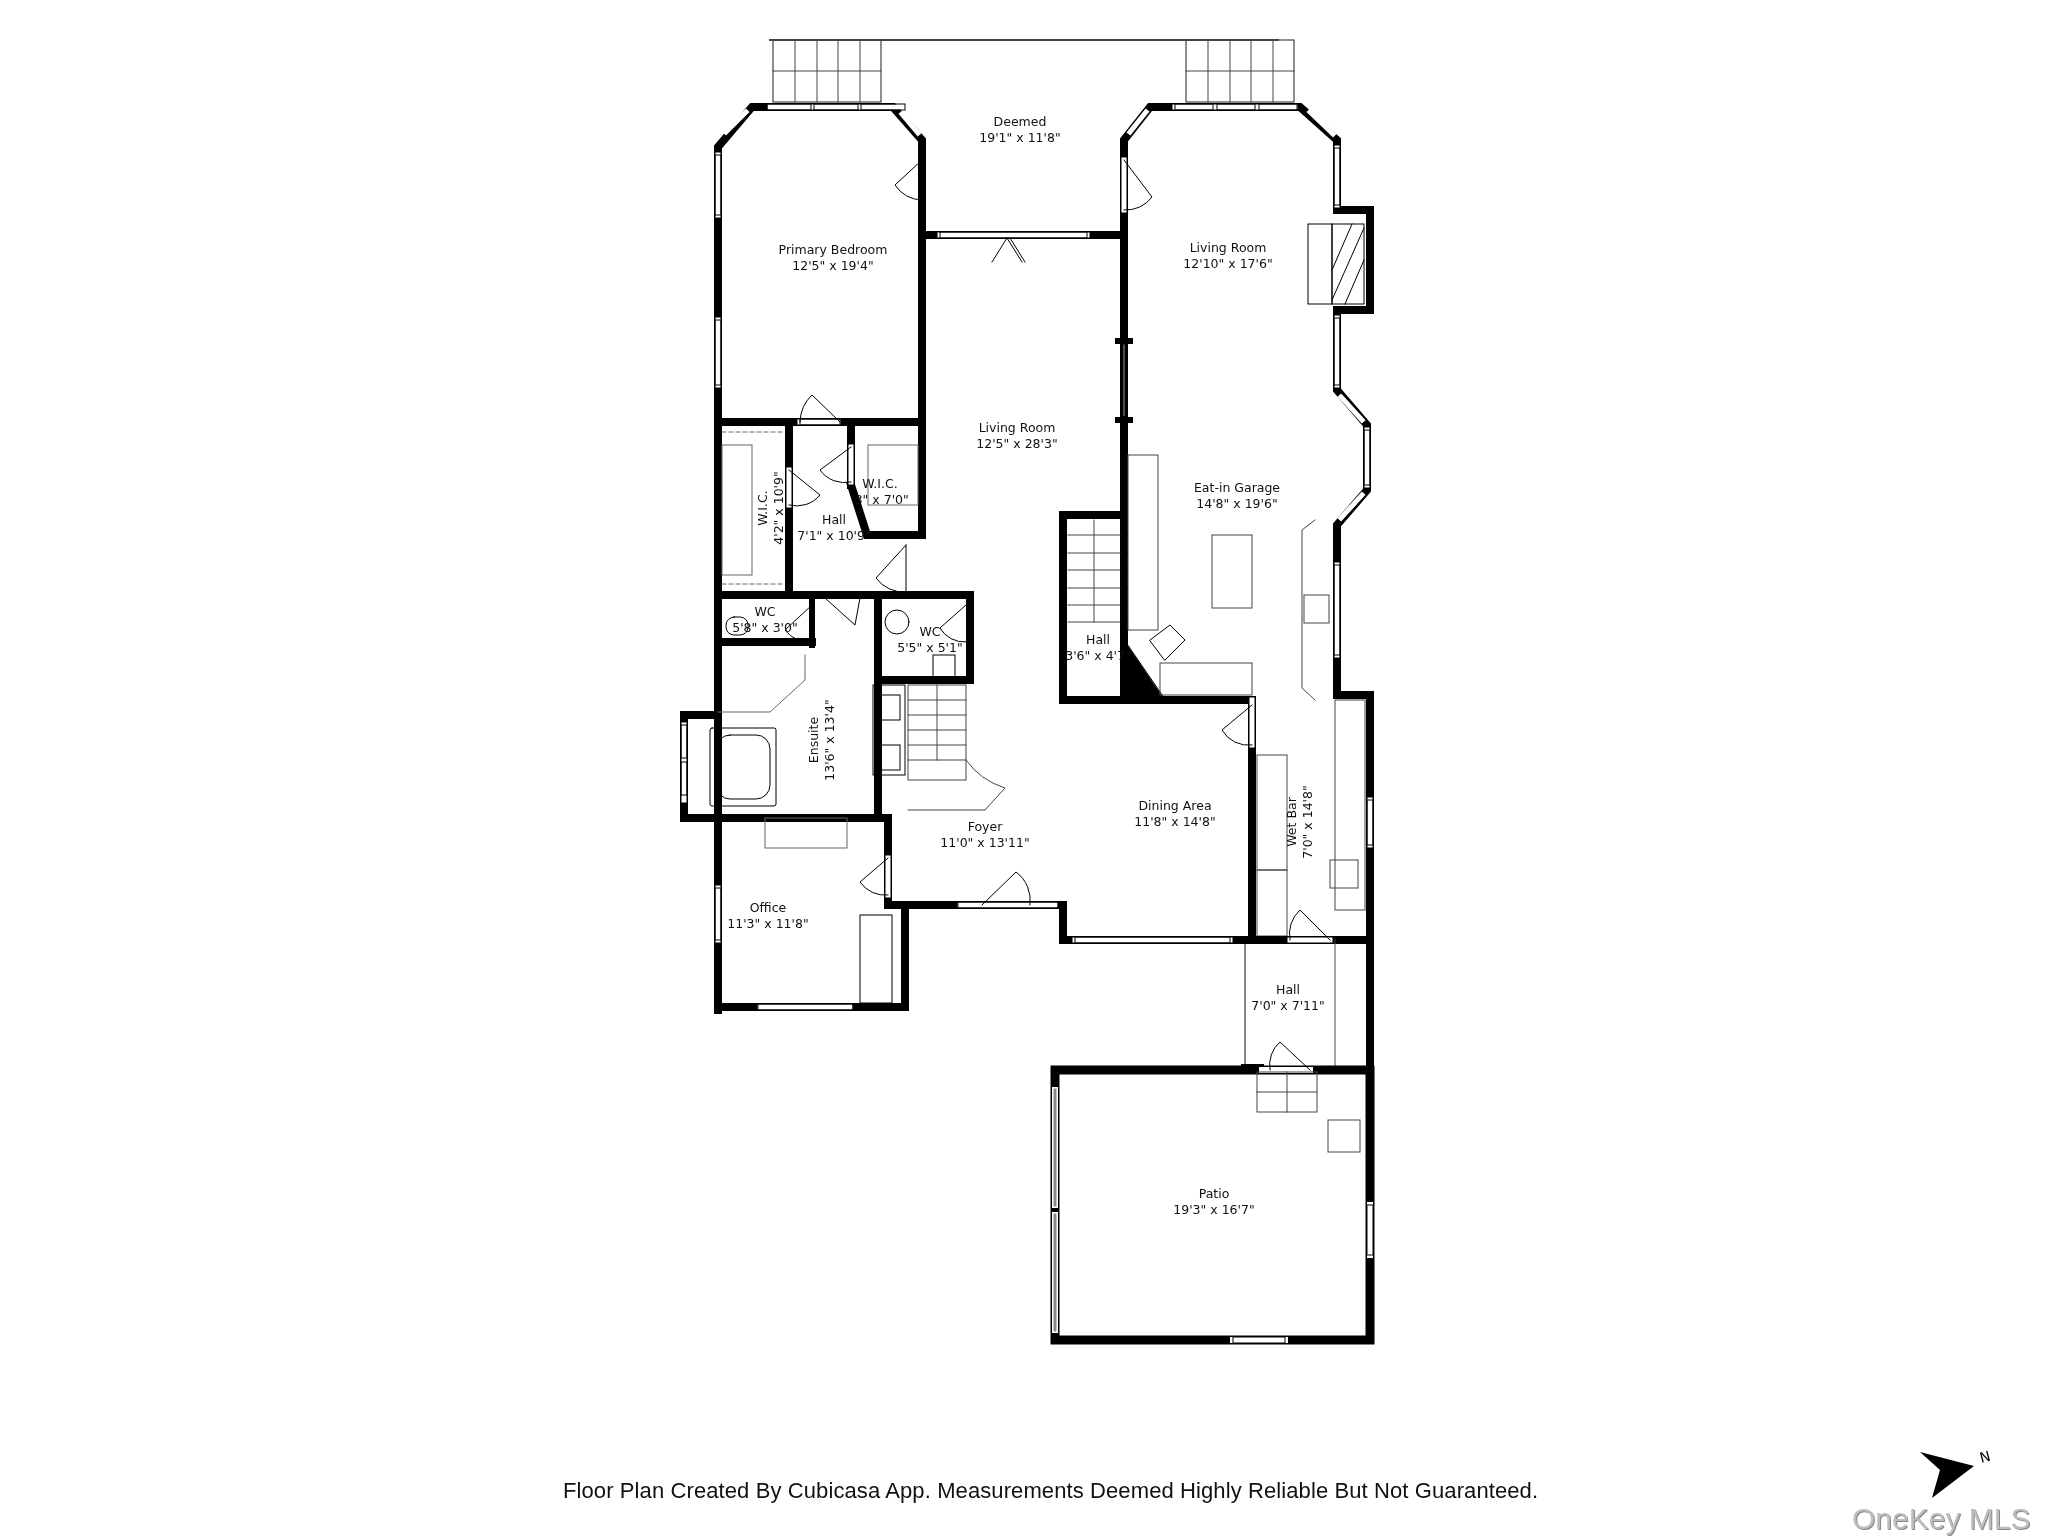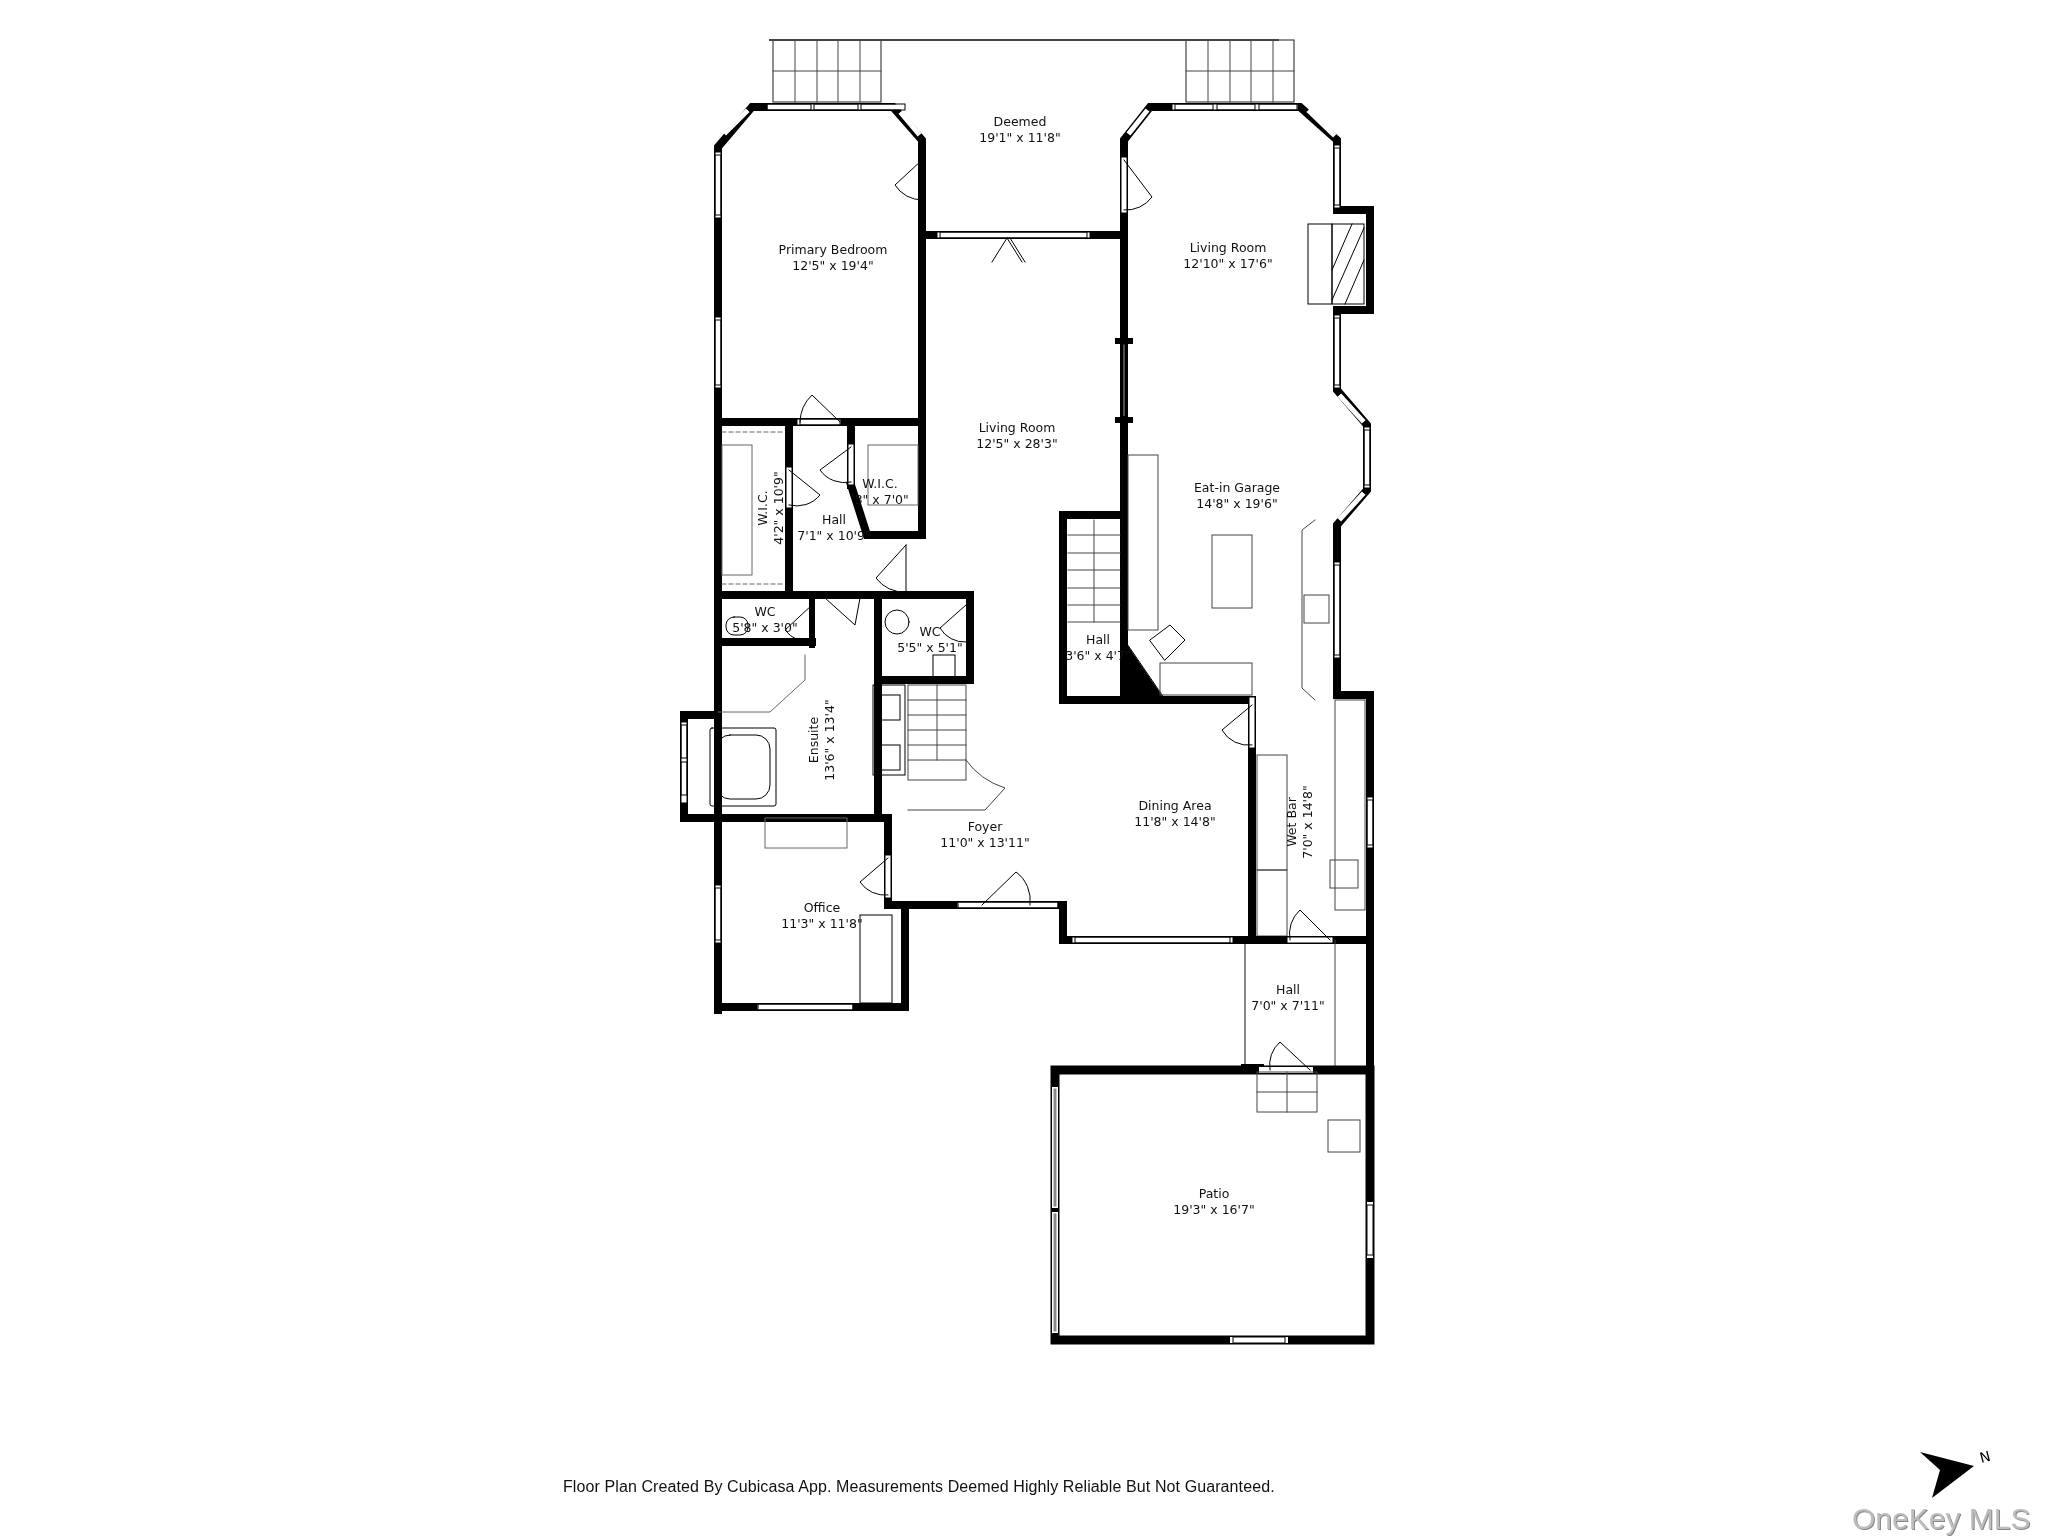--- a/index.html
+++ b/index.html
@@ -1,21 +1,21 @@
 <!DOCTYPE html>
 <html><head>
 <meta charset="utf-8">
 <style>
   html, body { margin:0; padding:0; background:#ffffff; }
   body { width:2048px; height:1536px; position:relative; overflow:hidden; font-family:"DejaVu Sans", sans-serif; color:#111; }
   #plan { position:absolute; left:0; top:0; width:2048px; height:1536px; }
   .lbl { position:absolute; text-align:center; font-size:12.5px; line-height:16px; color:#111; white-space:nowrap; transform:translate(-50%, -50%); }
   .lbl .nm, .lbl .dm { display:block; }
   .rot { transform:translate(-50%, -50%) rotate(-90deg); }
-  #footer-note { position:absolute; left:563px; top:1478px; font-family:"Liberation Sans", sans-serif; font-size:16px; color:#111; letter-spacing:0.1px; }
+  #footer-note { position:absolute; left:563px; top:1478px; font-family:"Liberation Sans", sans-serif; font-size:22px; color:#111; letter-spacing:0.1px; }
   #compass { position:absolute; left:1918px; top:1448px; }
   #watermark { position:absolute; left:1852px; top:1502px; font-family:"Liberation Sans", sans-serif; font-size:30px; color:#bdbdbd; text-shadow:1px 1px 0 #888; }
 </style>
 </head>
 <body>
 
 <svg id="plan" viewBox="0 0 2048 1536" xmlns="http://www.w3.org/2000/svg">
   <g fill="none" stroke="#000" stroke-linecap="square">
 
     <line x1="770" y1="40" x2="1278" y2="40" stroke-width="2" stroke="#444"></line>
@@ -287,21 +287,21 @@
     <span class="dm">11'0" x 13'11"</span>
   </div>
 <div class="lbl" style="left:1175px;top:814px">
     <span class="nm">Dining Area</span>
     <span class="dm">11'8" x 14'8"</span>
   </div>
 <div class="lbl rot" style="left:1300px;top:822px">
     <span class="nm">Wet Bar</span>
     <span class="dm">7'0" x 14'8"</span>
   </div>
-<div class="lbl" style="left:822px;top:916px">
+<div class="lbl" style="left:768px;top:916px">
     <span class="nm">Office</span>
     <span class="dm">11'3" x 11'8"</span>
   </div>
 <div class="lbl" style="left:1288px;top:998px">
     <span class="nm">Hall</span>
     <span class="dm">7'0" x 7'11"</span>
   </div>
 <div class="lbl" style="left:1214px;top:1202px">
     <span class="nm">Patio</span>
     <span class="dm">19'3" x 16'7"</span>

